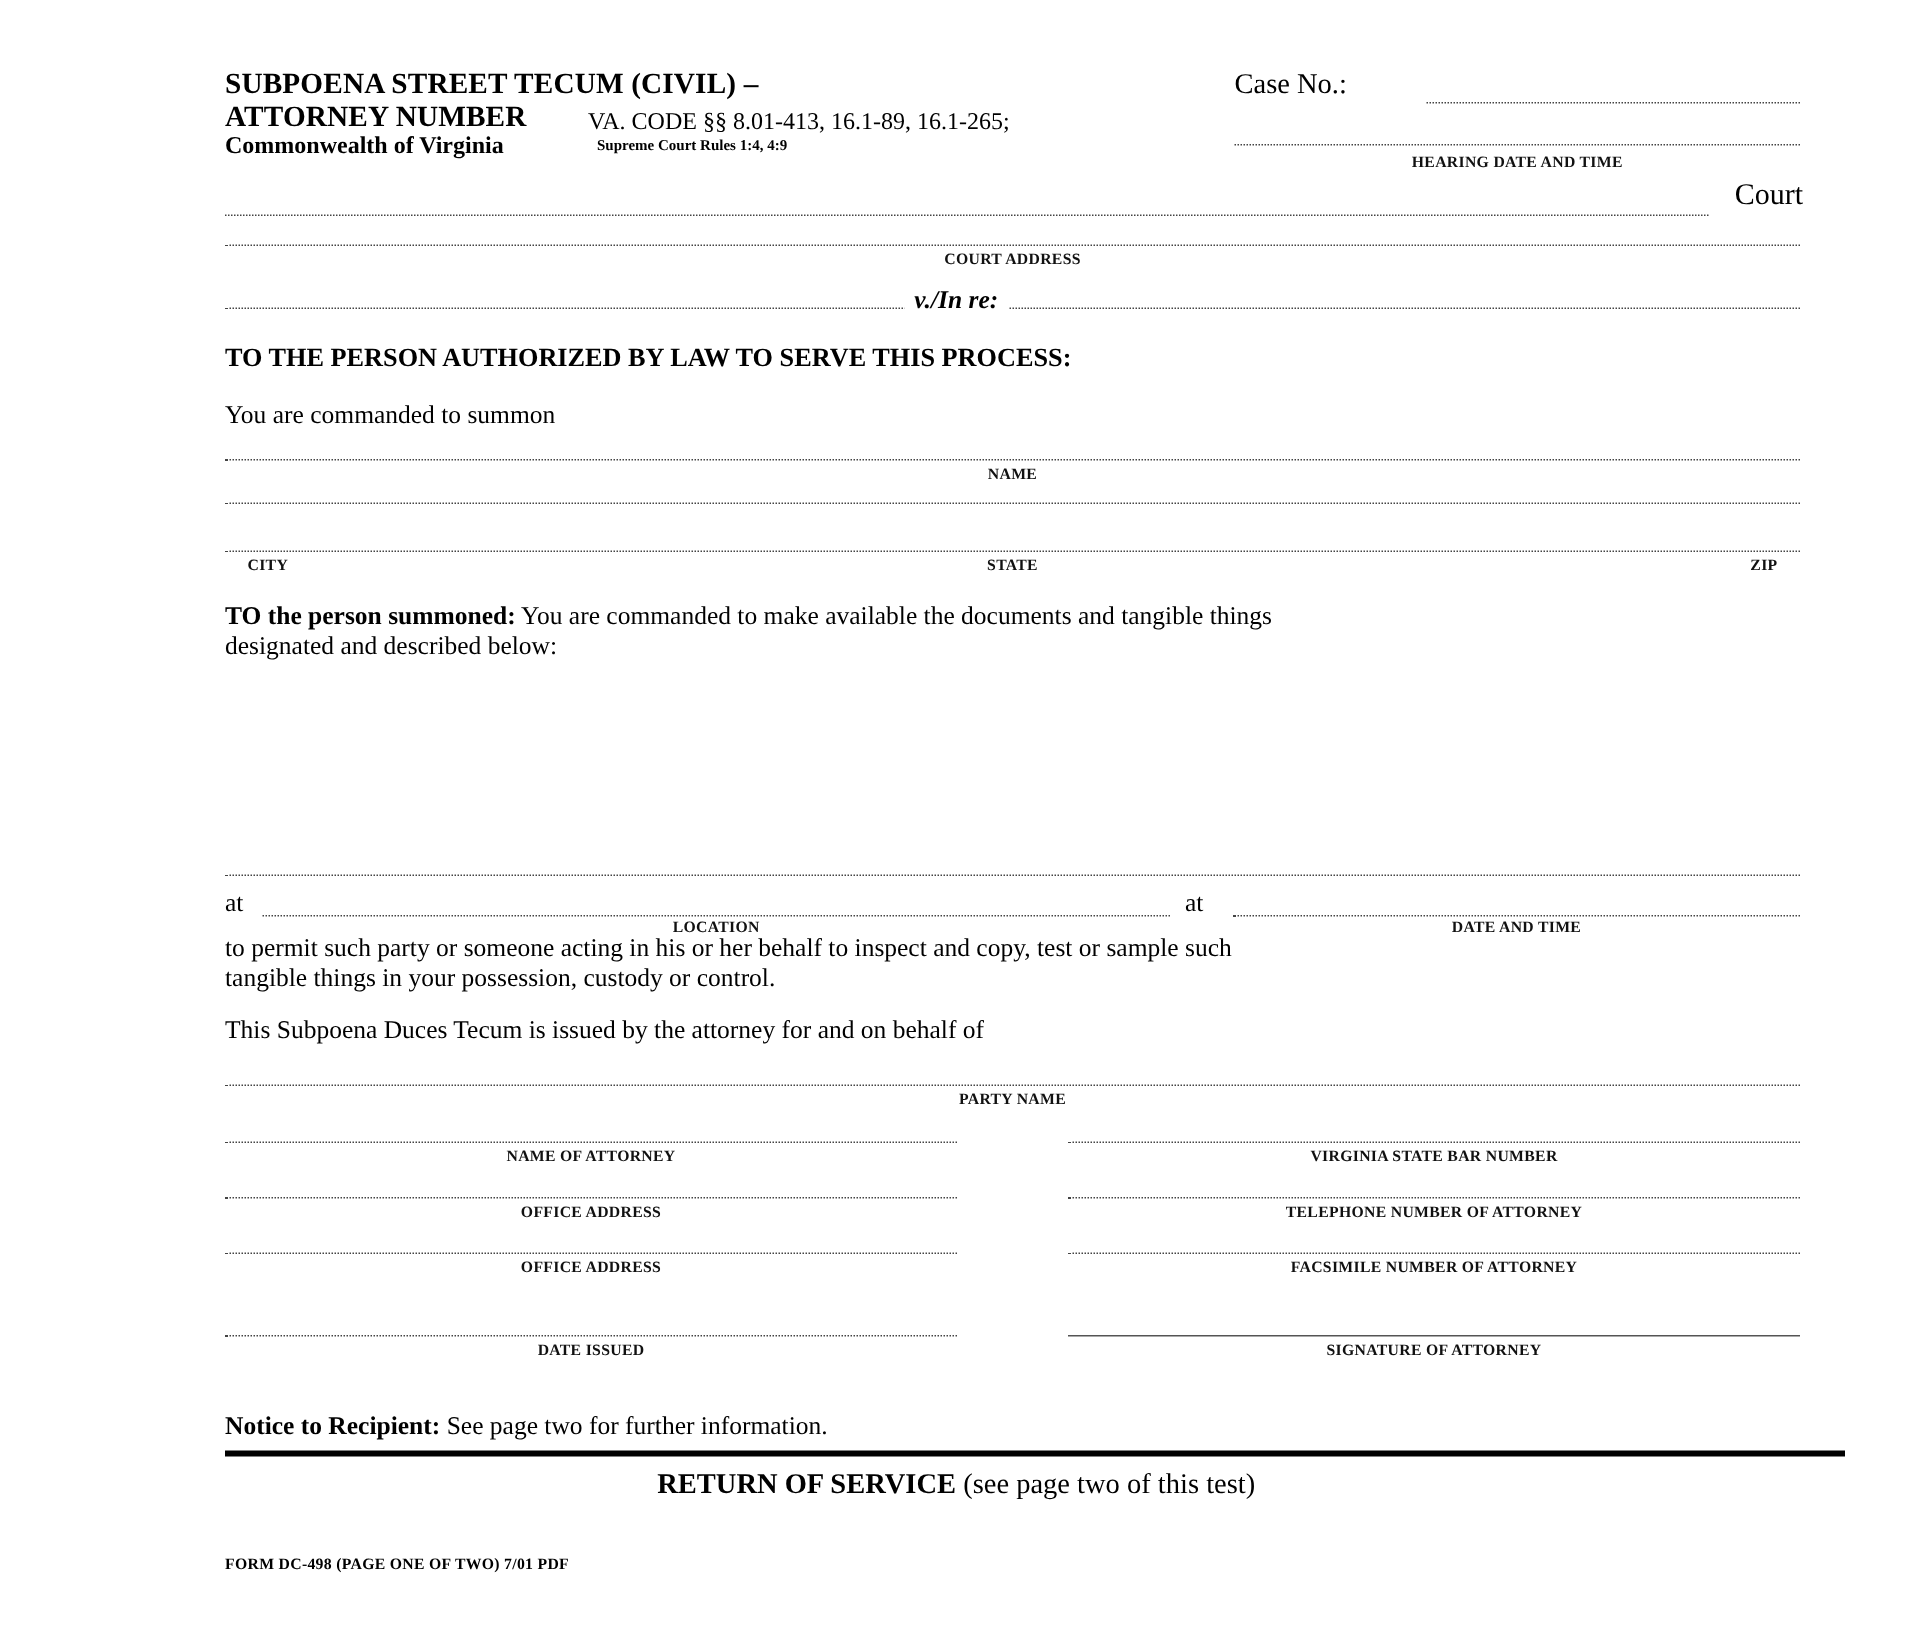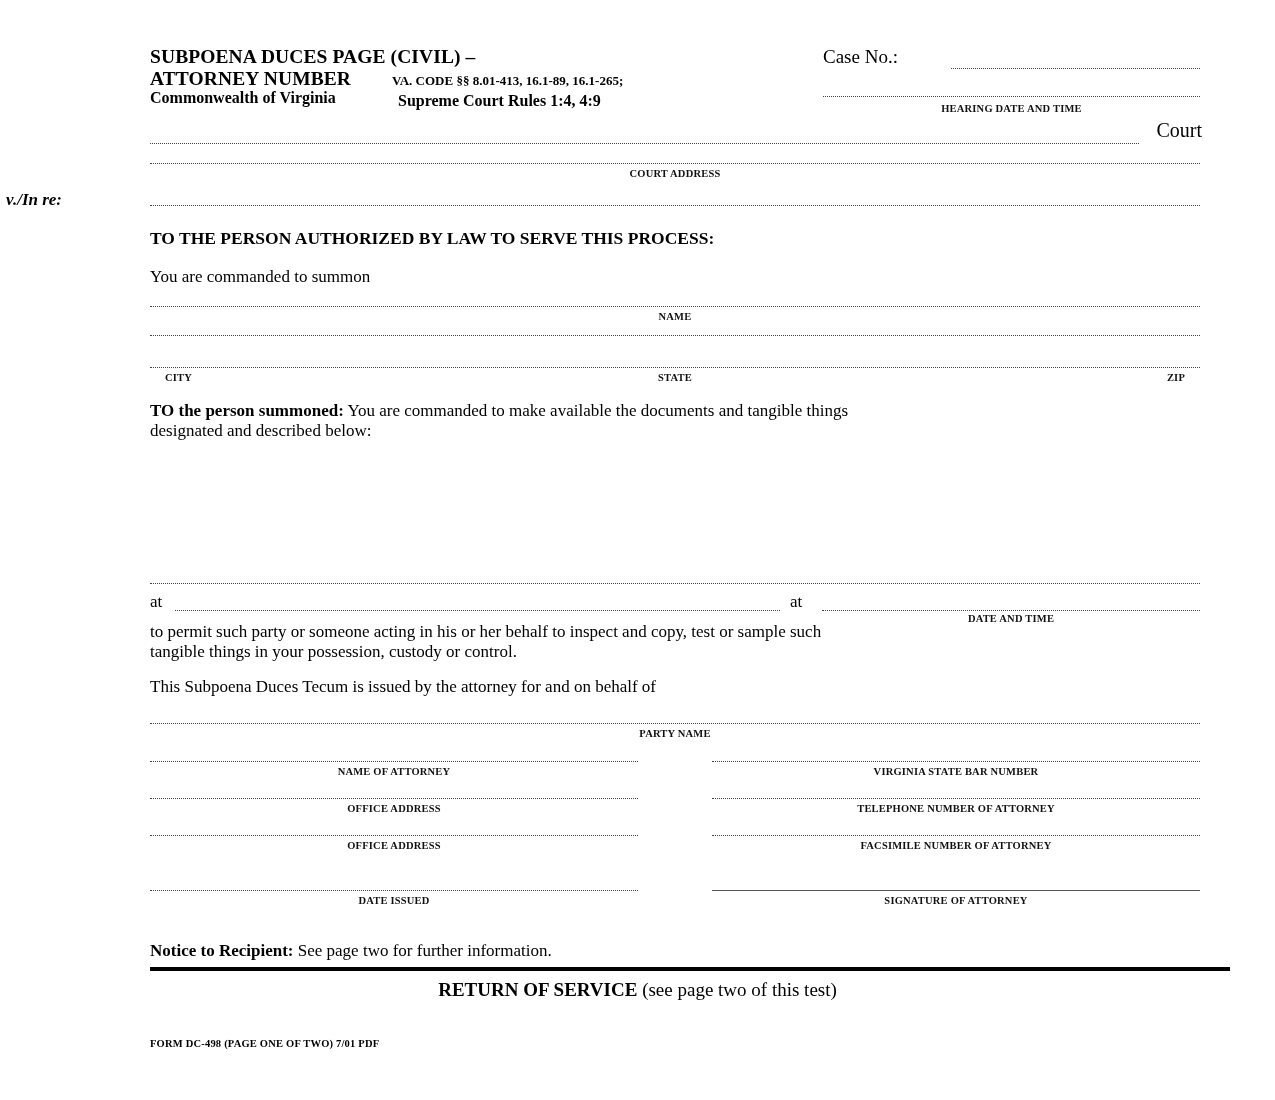--- a/index.html
+++ b/index.html
@@ -69,35 +69,35 @@
     position: absolute;
     left: 150px; top: 68px;
     font-size: 19.5px;
     font-weight: bold;
     letter-spacing: 0.1px;
     white-space: nowrap;
   }
   .cite {
     position: absolute;
     left: 392px; top: 73px;
-    font-size: 13px;
-    font-weight: bold;
+    font-size: 16px;
+    font-weight: normal;
     white-space: nowrap;
   }
   .commonwealth {
     position: absolute;
     left: 150px; top: 89px;
     font-size: 16px;
     font-weight: bold;
     white-space: nowrap;
   }
   .rules {
     position: absolute;
     left: 398px; top: 92px;
-    font-size: 16px;
+    font-size: 10px;
     font-weight: bold;
     white-space: nowrap;
   }
 
   .caseno {
     position: absolute;
     left: 823px; top: 46px;
     font-size: 19px;
     white-space: nowrap;
   }
@@ -106,20 +106,21 @@
     position: absolute;
     right: 73px; top: 119px;
     font-size: 20px;
     white-space: nowrap;
   }
 
   .vinre {
     position: absolute;
     top: 190px;
     left: 0; right: 0;
+    text-align: center;
     font-size: 17px;
     font-weight: bold;
     font-style: italic;
   }
   .vinre span {
     background: #ffffff;
     padding: 0 6px;
   }
 
   
@@ -166,21 +167,21 @@
     font-weight: bold;
     letter-spacing: 0.2px;
     white-space: nowrap;
   }
 </style>
 </head>
 <body>
 
 <div class="page">
 
-  <div class="title1">SUBPOENA DUCES PAGE (CIVIL) –</div>
+  <div class="title1">SUBPOENA STREET TECUM (CIVIL) –</div>
   <div class="title2">ATTORNEY NUMBER</div>
   <div class="cite">VA. CODE §§ 8.01-413, 16.1-89, 16.1-265;</div>
   <div class="commonwealth">Commonwealth of Virginia</div>
   <div class="rules">Supreme Court Rules 1:4, 4:9</div>
 
   <div class="caseno">Case No.:</div>
   <div class="dotline" style="left:951px; top:68px; width:249px;"></div>
 
   <div class="dotline" style="left:823px; top:96px; width:377px;"></div>
   <div class="cap cap-c" style="left:823px; top:103px; width:377px;">HEARING DATE AND TIME</div>
@@ -207,20 +208,21 @@
   <div class="cap cap-c" style="left:150px; top:372px; width:1050px;">STATE</div>
   <div class="cap cap-r" style="left:985px; top:372px; width:200px;">ZIP</div>
 
   <div class="bodytext" style="top:401px; width:1060px;"><b>TO the person summoned:</b><span> You are commanded to make available the documents and tangible things</span><br><span>designated and described below:</span></div>
 
   <div class="abs" style="left:150px; top:445px; width:1050px; height:140px;"></div>
   <div class="dotline" style="left:150px; top:583px; width:1050px;"></div>
 
   <div class="atlabel" style="left:150px; top:592px;">at</div>
   <div class="dotline" style="left:175px; top:610px; width:605px;"></div>
+  <div class="cap cap-c" style="left:175px; top:613px; width:605px;">LOCATION</div>
 
   <div class="atlabel" style="left:790px; top:592px;">at</div>
   <div class="dotline" style="left:822px; top:610px; width:378px;"></div>
   <div class="cap cap-c" style="left:822px; top:613px; width:378px;">DATE AND TIME</div>
 
   <div class="bodytext" style="top:622px; width:1060px;"><span>to permit such party or someone acting in his or her behalf to inspect and copy, test or sample such</span><br><span>tangible things in your possession, custody or control.</span></div>
 
   <div class="bodytext" style="top:677px;">This Subpoena Duces Tecum is issued by the attorney for and on behalf of</div>
 
   <div class="dotline" style="left:150px; top:723px; width:1050px;"></div>

